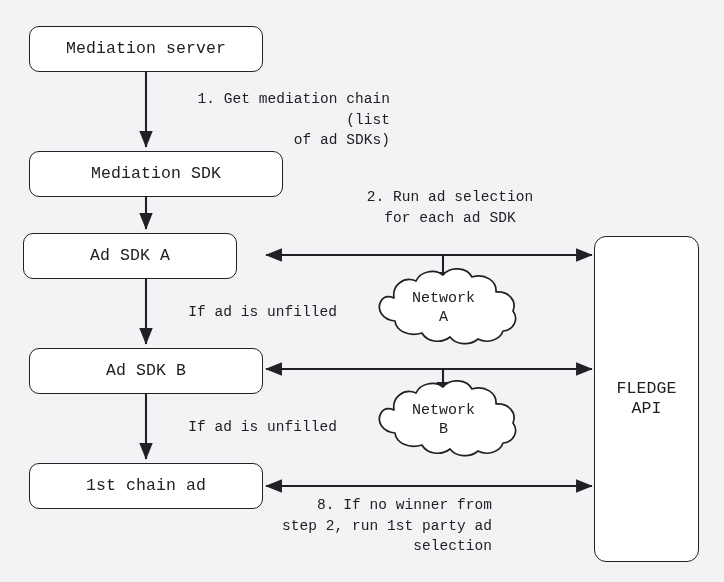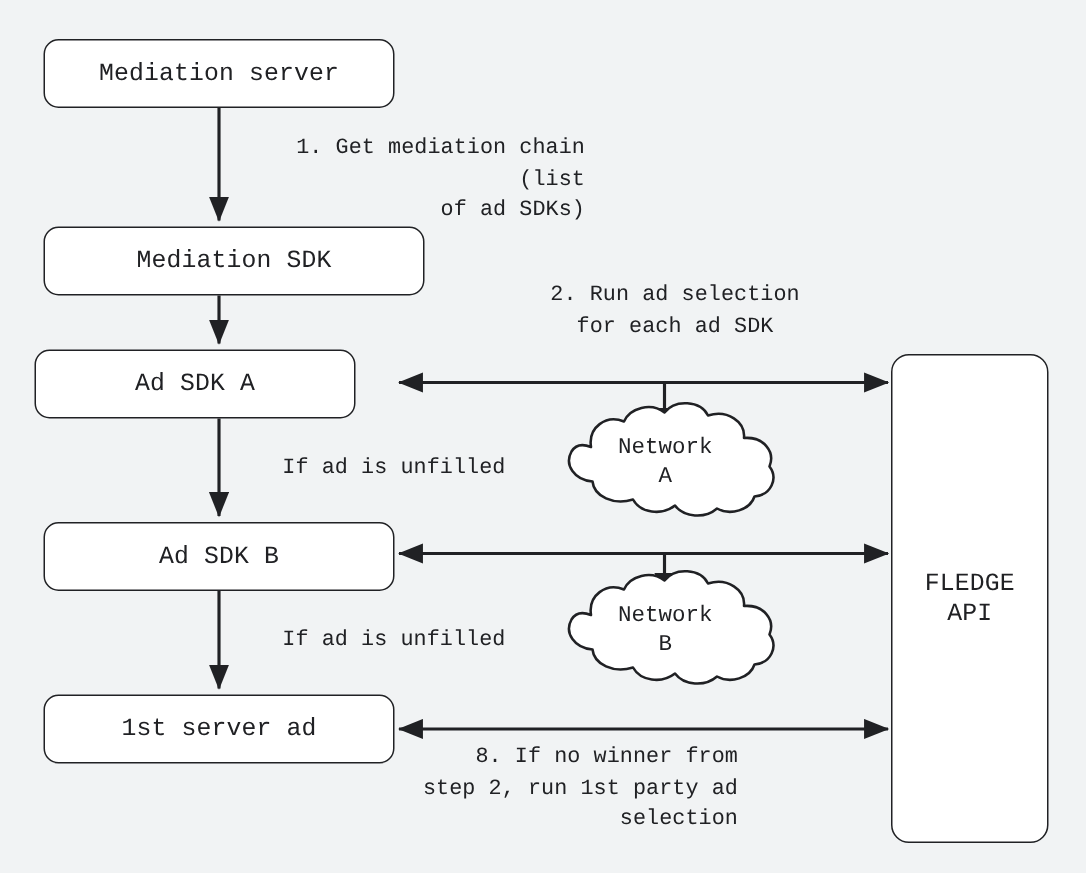--- a/index.html
+++ b/index.html
@@ -130,21 +130,21 @@
 
   <div class="node-box" style="left:23px; top:233px; width:214px; height:46px;">
     <span>Ad SDK A</span>
   </div>
 
   <div class="node-box" style="left:29px; top:348px; width:234px; height:46px;">
     <span>Ad SDK B</span>
   </div>
 
   <div class="node-box" style="left:29px; top:463px; width:234px; height:46px;">
-    <span>1st server ad</span>
+    <span>1st chain ad</span>
   </div>
 
   <div class="node-box tall" style="left:594px; top:212px; width:105px; height:326px; white-space:pre-line;margin-top:24px;">
     <span>FLEDGE
 API</span>
   </div>
 
   <div class="cloud-label" style="left:371px; top:289px; width:145px;">Network
 A</div>
 

